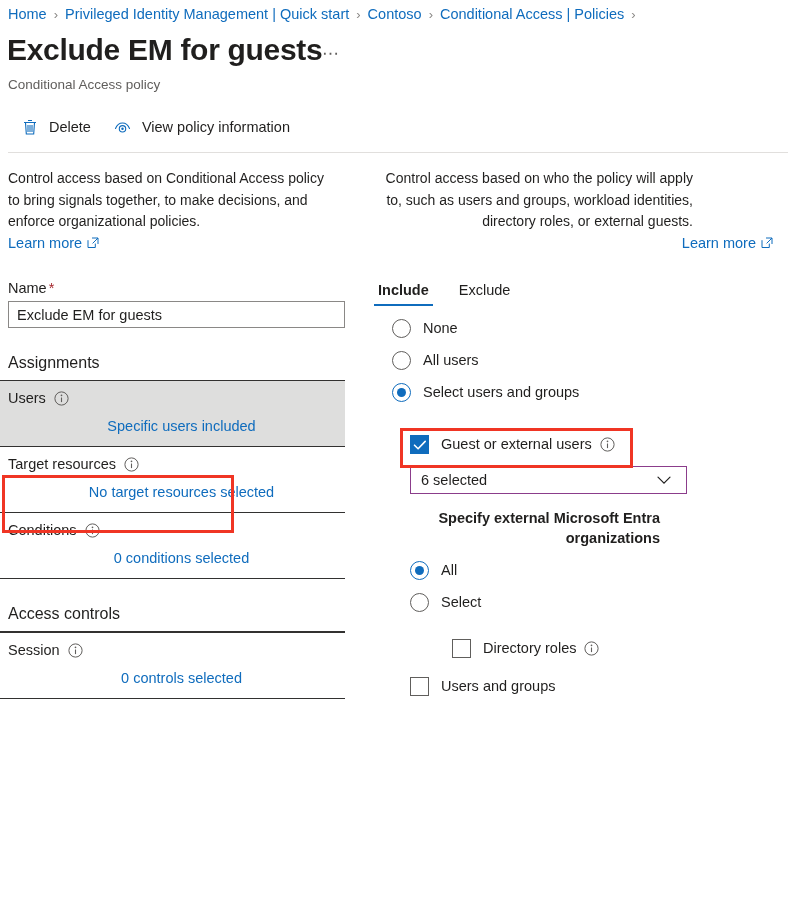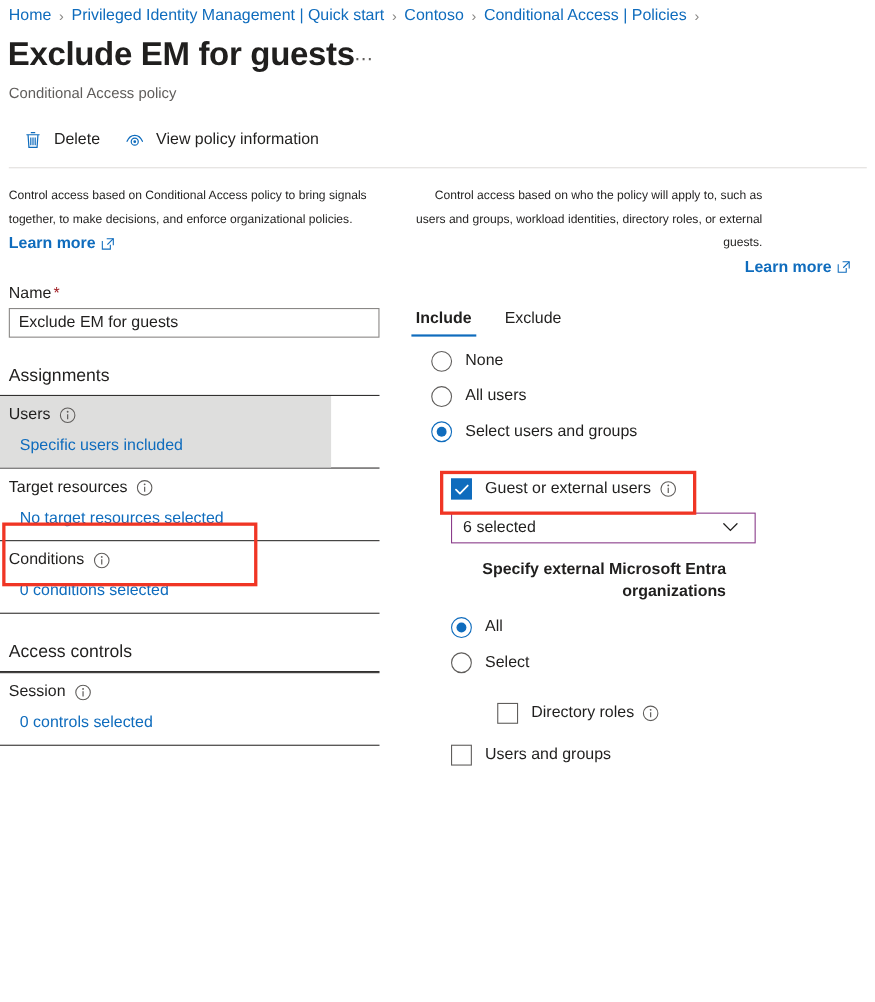--- a/index.html
+++ b/index.html
@@ -117,38 +117,37 @@
   }
   .col-right {
     position: absolute;
     left: 373px;
     top: 168px;
     width: 400px;
     text-align: right;
   }
 
   .intro {
-    font-size: 11px;
+    font-size: 14px;
     line-height: 21.5px;
     color: #201f1e;
     margin: 0 0 0 8px;
     width: 330px;
   }
   .col-right .intro { margin-left: 0; width: 320px; }
 
   .learn-more {
     display: inline-flex;
     align-items: center;
     color: #0f6cbd;
     font-size: 14.5px;
     cursor: pointer;
     margin-left: 8px;
     margin-top: 0px;
     line-height: 21.5px;
-    font-weight: bold;
   }
   .col-right .learn-more { margin-left: 0; }
   .ext-icon { margin-left: 5px; display: inline-flex; }
 
   
   .field-label {
     margin: 26px 0 5px 8px;
     font-size: 14.5px;
     color: #201f1e;
   }
@@ -176,22 +175,23 @@
   }
   .divider {
     margin-left: 0;
     width: 345px;
     height: 1px;
     background: #323130;
   }
   .prop-row {
     position: relative;
     padding: 8px 0 10px 0;
-    width: 301px;
-    cursor: pointer;
+    width: 345px;
+    cursor: pointer;
+    text-align: center;
   }
   .prop-row.hovered { background: #dededd; }
   .prop-head {
     display: flex;
     align-items: center;
     margin-left: 8px;
     font-size: 14.5px;
     color: #201f1e;
     line-height: 19px;
   }

